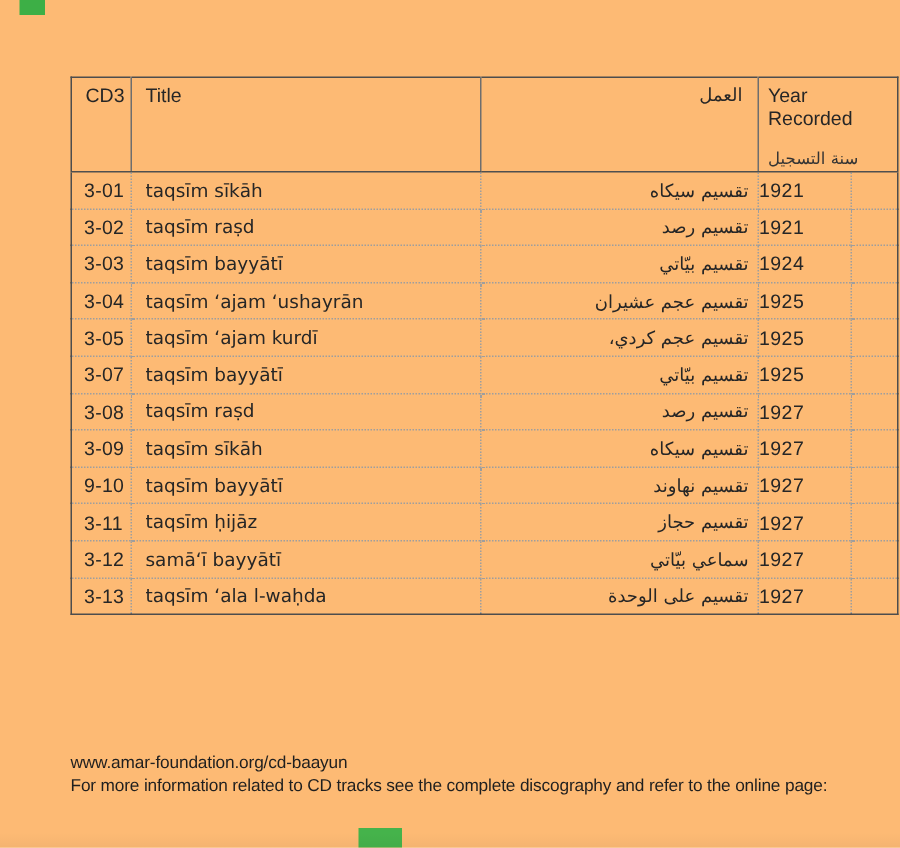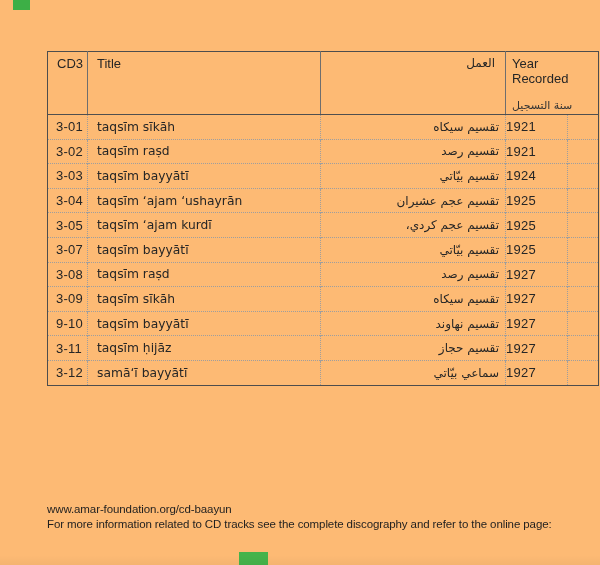--- a/index.html
+++ b/index.html
@@ -191,20 +191,27 @@
     </tr>
 
     <tr>
       <td class="cell-cd">3-12</td>
       <td class="cell-title">samāʻī bayyātī</td>
       <td class="cell-work" dir="rtl">سماعي بيّاتي</td>
       <td class="cell-year">1927</td>
       <td class="cell-extra"></td>
     </tr>
 
+    <tr>
+      <td class="cell-cd">3-13</td>
+      <td class="cell-title">taqsīm ʻala l-waḥda</td>
+      <td class="cell-work" dir="rtl">تقسيم على الوحدة</td>
+      <td class="cell-year">1927</td>
+      <td class="cell-extra"></td>
+    </tr>
   </tbody>
   </table>
 
   <div class="footer">
     <div>www.amar-foundation.org/cd-baayun</div>
     <div>For more information related to CD tracks see the complete discography and refer to the online page:</div>
   </div>
 
 </div>
 

